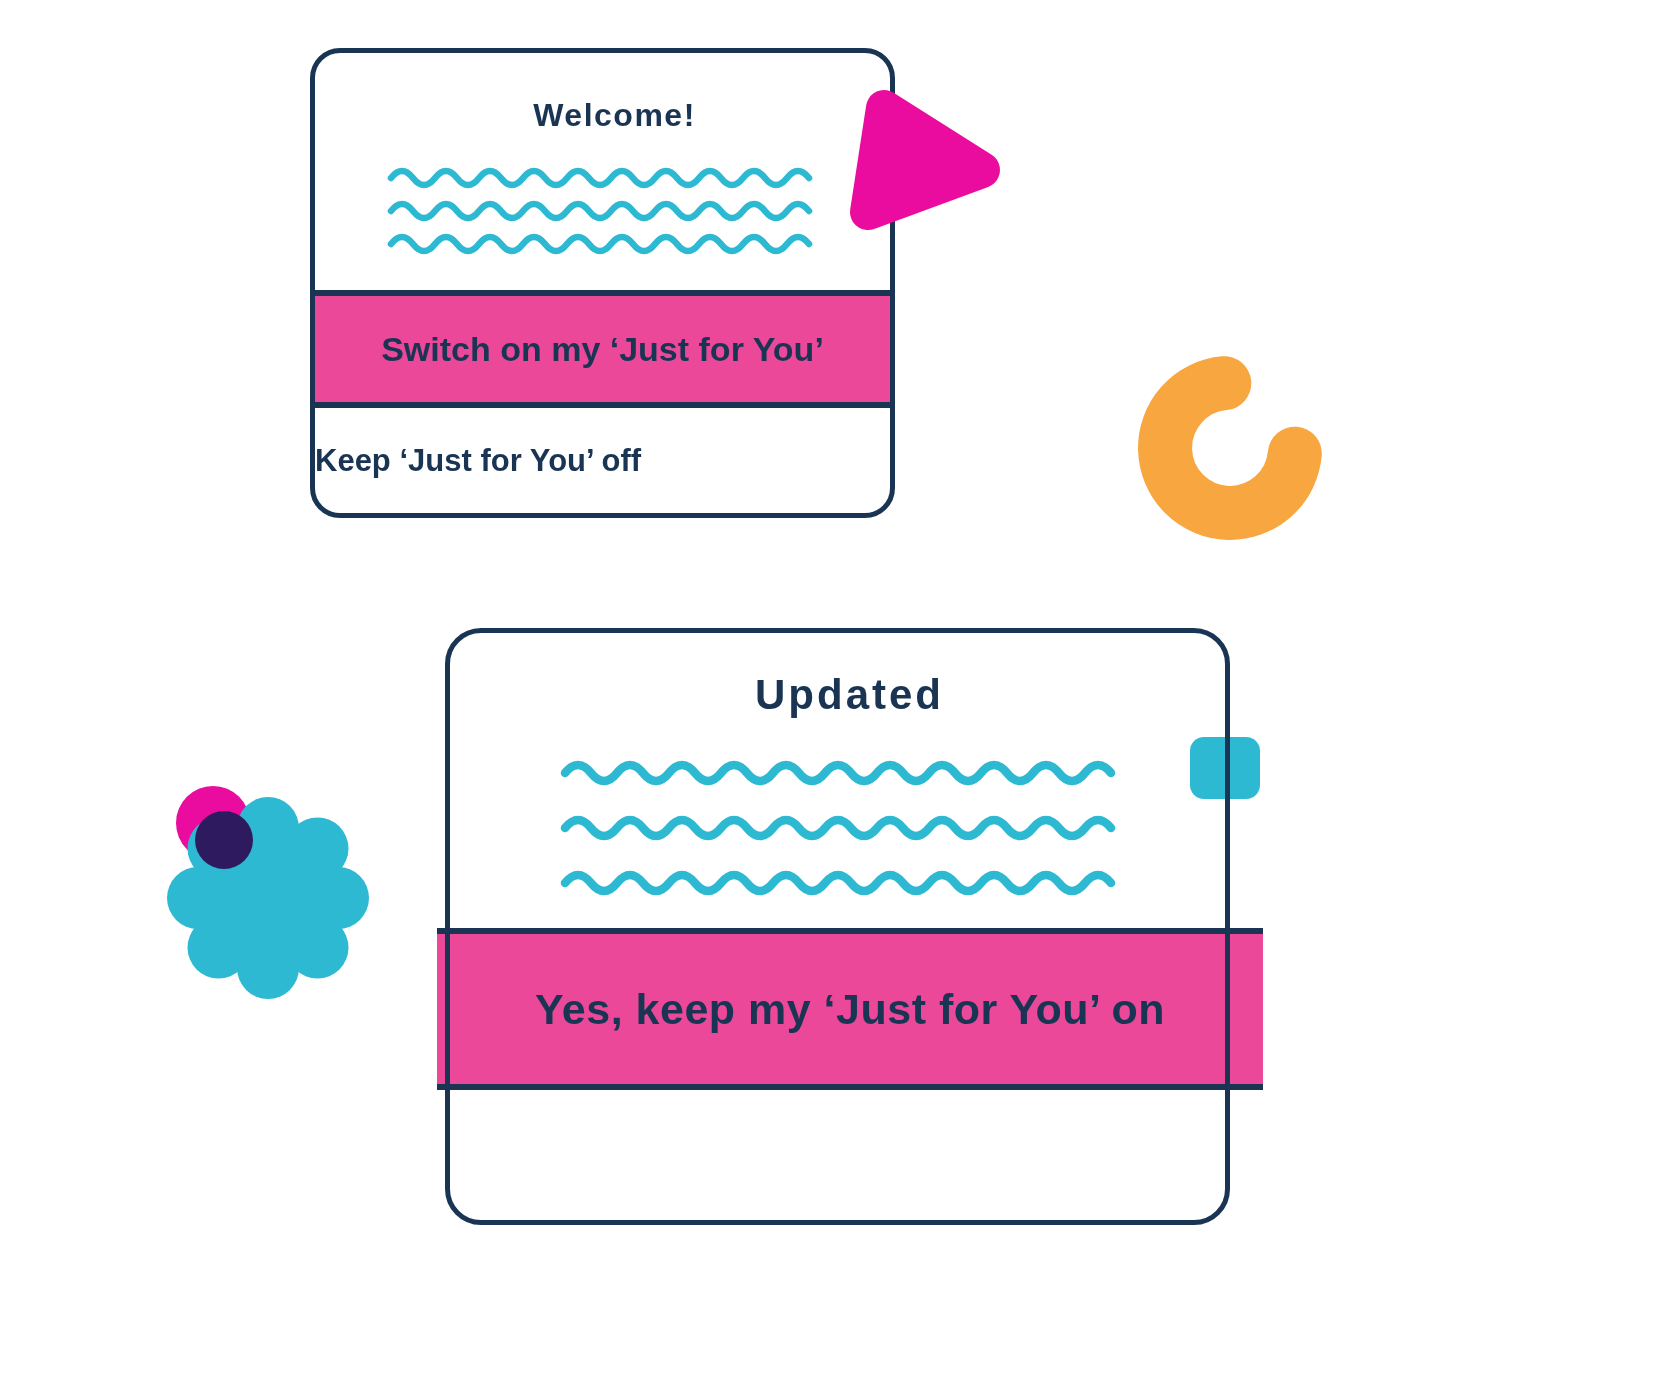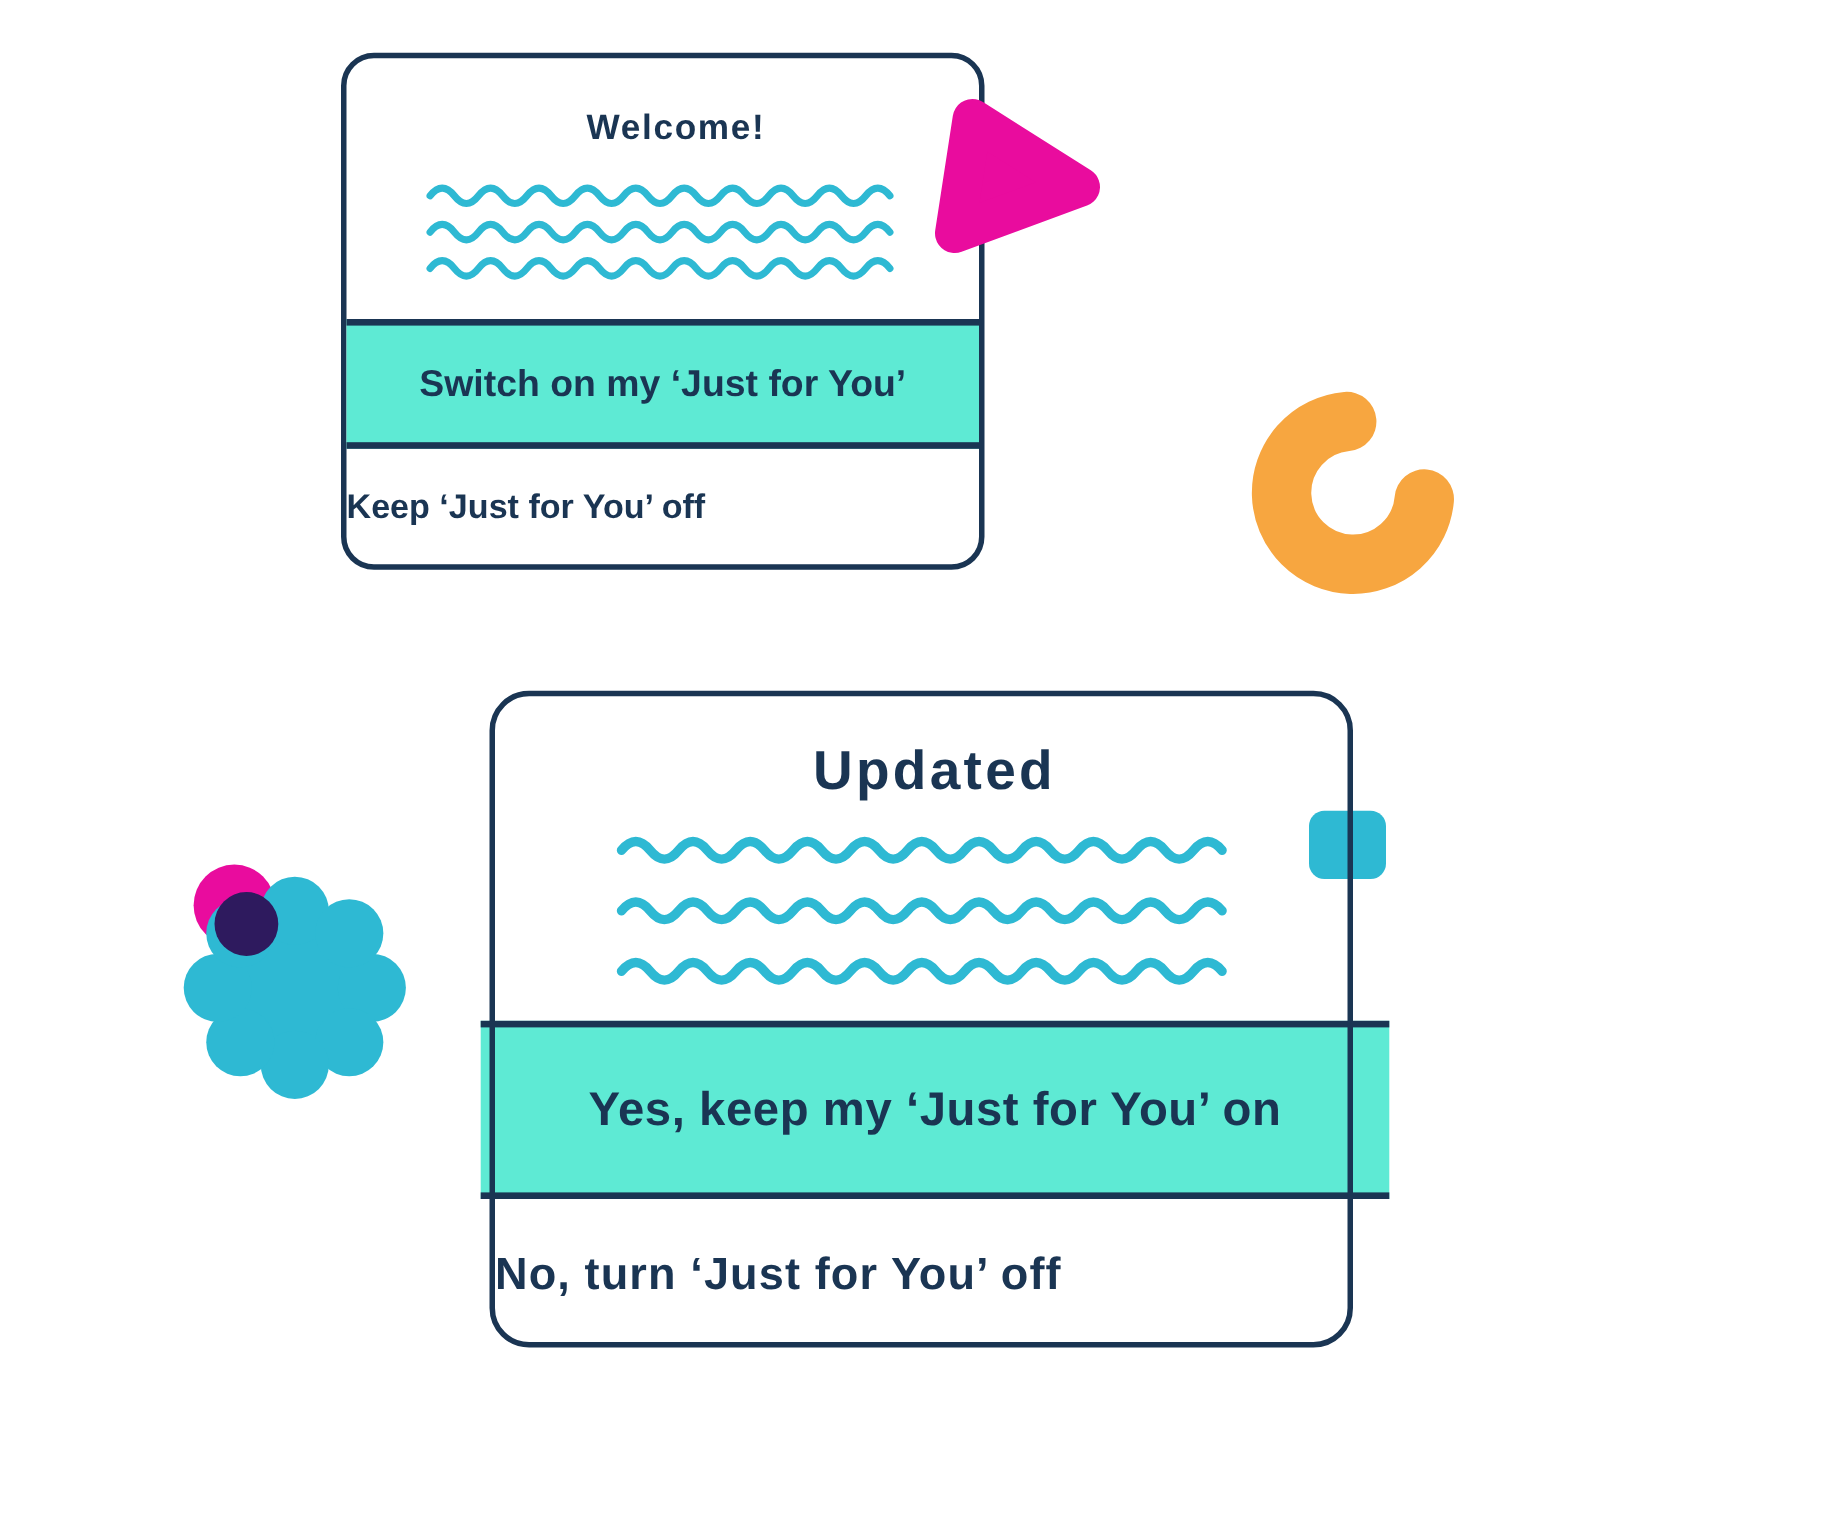--- a/index.html
+++ b/index.html
@@ -25,32 +25,32 @@
 
   .card-title {
     position: absolute;
     left: 0; right: 0;
     text-align: center;
     color: #1a3553;
     font-weight: 700;
     margin-left: 24px;
   }
   .card1 .card-title { top: 44px; font-size: 32px; letter-spacing: 1.5px; }
-  .card2 .card-title { top: 38px; font-size: 50px; letter-spacing: 3px; }
+  .card2 .card-title { top: 38px; font-size: 42px; letter-spacing: 3px; }
 
   .squiggles { position: absolute; display: block; }
   .card1 .squiggles { left: 72px; top: 112px; }
   .card2 .squiggles { left: 110px; top: 126px; }
   .squiggles path { fill: none; stroke: #2eb9d3; stroke-linecap: round; }
   .card1 .squiggles path { stroke-width: 6.5; }
   .card2 .squiggles path { stroke-width: 8.5; }
 
   
   .btn-band {
-    background: #5eead4;
+    background: #ec4899;
     border-top: 6px solid #1a3553;
     border-bottom: 6px solid #1a3553;
     box-sizing: border-box;
     text-align: center;
     color: #1a3553;
     font-weight: 700;
     cursor: pointer;
   }
   .band1 {
     position: absolute;
@@ -146,16 +146,15 @@
 
   <div class="card card2">
     <div class="card-title">Updated</div>
 
     <svg class="squiggles" width="556" height="152" viewBox="0 0 556 152" aria-hidden="true">
       <path d="M5 14q13 -16 26 0t26 0t26 0t26 0t26 0t26 0t26 0t26 0t26 0t26 0t26 0t26 0t26 0t26 0t26 0t26 0t26 0t26 0t26 0t26 0t26 0"></path>
       <path transform="translate(0,55)" d="M5 14q13 -16 26 0t26 0t26 0t26 0t26 0t26 0t26 0t26 0t26 0t26 0t26 0t26 0t26 0t26 0t26 0t26 0t26 0t26 0t26 0t26 0t26 0"></path>
       <path transform="translate(0,110)" d="M5 14q13 -16 26 0t26 0t26 0t26 0t26 0t26 0t26 0t26 0t26 0t26 0t26 0t26 0t26 0t26 0t26 0t26 0t26 0t26 0t26 0t26 0t26 0"></path>
     </svg>
 
-    <div class="secondary-btn">No, turn ‘Just for You’ off</div>
   </div>
 
 </div>
 
 </body></html>

